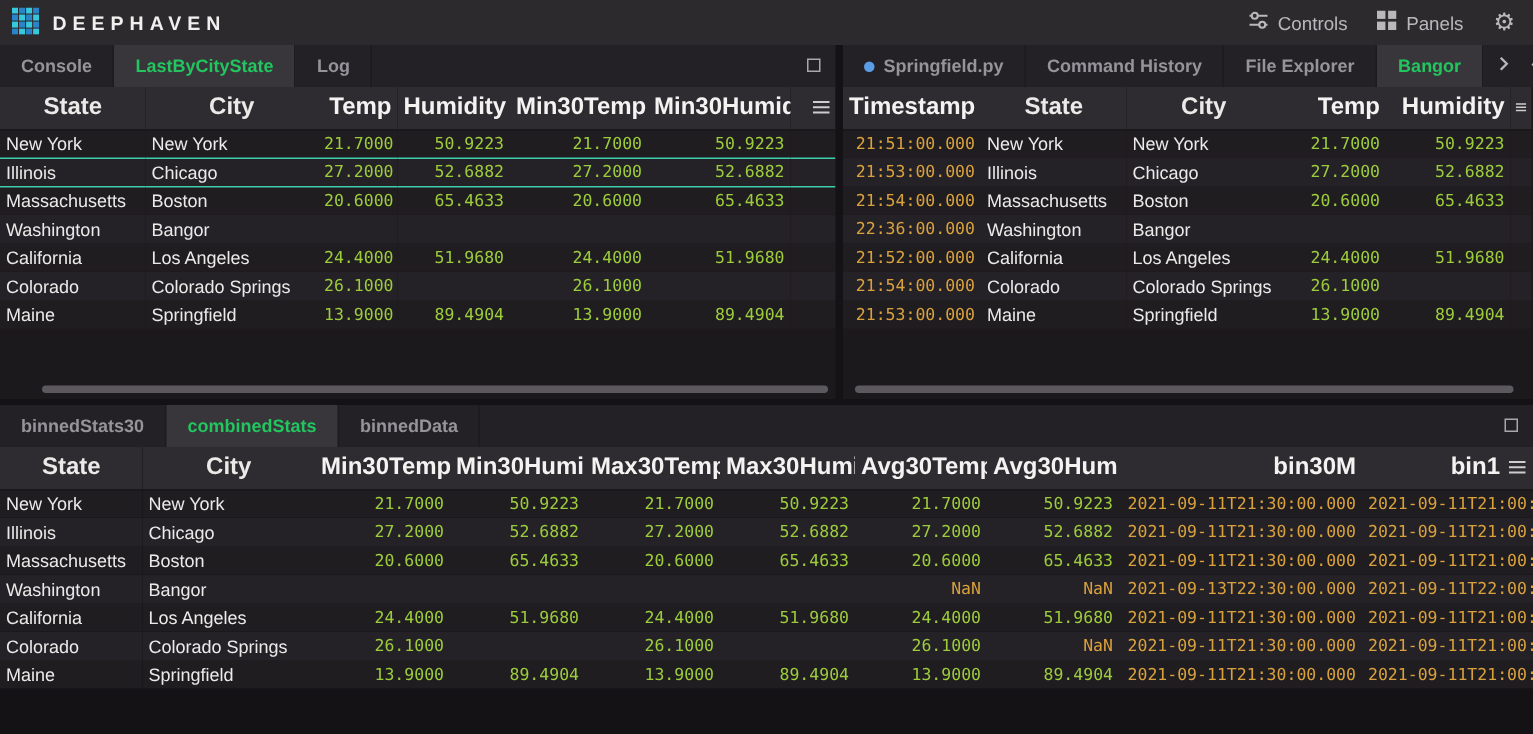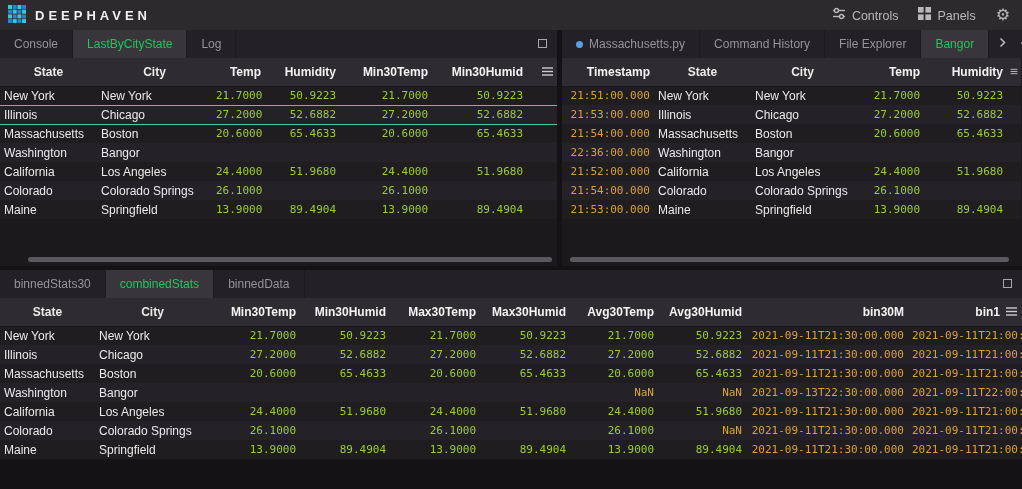--- a/index.html
+++ b/index.html
@@ -16,33 +16,33 @@
 
   
   .main { flex:0 0 236px; display:flex; }
   .panel { display:flex; flex-direction:column; min-width:0; }
   .left-panel { flex:0 0 557px; }
   .right-panel { flex:1; margin-left:5px; }
   .bottom-panel { flex:1; margin-top:4px; }
 
   
   .tabstrip { flex:0 0 28px; background:#232126; display:flex; align-items:stretch; overflow:hidden; }
-  .tab { display:flex; align-items:center; gap:6px; padding:0 14px; color:#96939a; white-space:nowrap; border-right:1px solid #1c1a1e; cursor:pointer; }
+  .tab { display:flex; align-items:center; gap:6px; padding:0 14px; color:#96939a; white-space:nowrap; border-right:1px solid #1c1a1e; cursor:pointer;font-weight:bold; }
   .tab.active { background:#38353b; color:#22c55e; }
   .strip-spacer { flex:1; }
   .strip-icons { display:flex; align-items:center; gap:14px; padding:0 10px; }
   .sq { width:9px; height:9px; border:1.5px solid #a9a7ab; display:inline-block; }
   .dot { width:7px; height:7px; border-radius:50%; background:var(--dot,#5b9ce6); display:inline-block; }
 
   
   .table-area { flex:1; background:#1c191d; position:relative; overflow:hidden; }
   .bottom-panel .table-area { background:#17151a; }
   table { border-collapse:collapse; table-layout:fixed; }
   #table-left { width:557px; } #table-right { width:459px; } #table-bottom { width:1022px; }
-  th { height:28px; background:#2f2c31; font-weight:bold; font-size:12px; color:#f4f3f2; padding:0 4px; white-space:nowrap; overflow:hidden; border-bottom:1px solid #1a181b; }
+  th { height:28px; background:#2f2c31; font-weight:bold; font-size:16px; color:#f4f3f2; padding:0 4px; white-space:nowrap; overflow:hidden; border-bottom:1px solid #1a181b; }
   td { height:19px; padding:0 4px; white-space:nowrap; overflow:hidden; font-size:12px; }
   tbody tr:nth-child(odd) td { background:#201d21; }
   tbody tr:nth-child(even) td { background:#242127; }
   tr.flash td { border-bottom:1px solid var(--flash,#3ecfae); }
   .c-text { text-align:left; color:#eceae9; }
   th.c-text { text-align:center; }
   td.c-number, td.c-timestamp { text-align:right; font-family:"DejaVu Sans Mono",monospace; font-size:11px; }
   td.c-number { color:var(--green,#9ccc3c); }
   td.c-timestamp { color:var(--orange,#d9a13c); }
   th.c-number, th.c-timestamp { text-align:right; }
@@ -243,21 +243,21 @@
             </tbody>
           </table>
         <div class="hscroll"></div>
       </div>
     </div>
 
     <div class="panel right-panel">
       <div class="tabstrip">
         <div class="tab">
           <span class="dot"></span>
-          <span>Massachusetts.py</span>
+          <span>Springfield.py</span>
         </div>
         <div class="tab">
           <span>Command History</span>
         </div>
         <div class="tab">
           <span>File Explorer</span>
         </div>
         <div class="tab active">
           <span>Bangor</span>
         </div>

